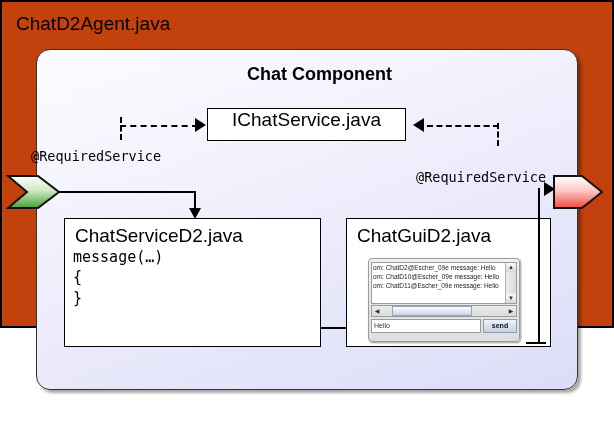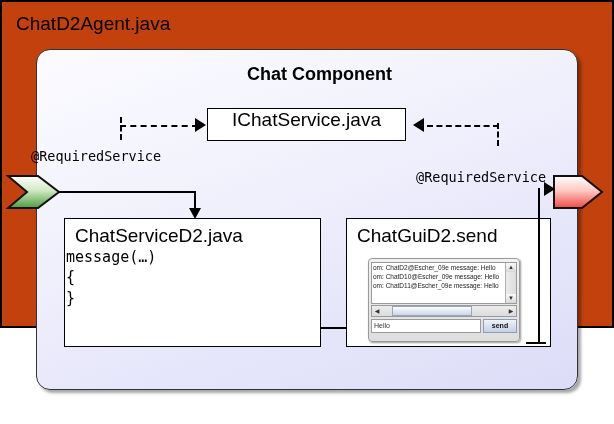--- a/index.html
+++ b/index.html
@@ -49,21 +49,21 @@
   
   #port-provided{position:absolute;left:4px;top:172px;width:56px;height:36px;}
   #port-required{position:absolute;left:550px;top:172px;width:52px;height:36px;}
 
   
   .classbox{position:absolute;box-sizing:border-box;border:1px solid #000;background:#ffffff;}
   #box-service{left:62px;top:216px;width:257px;height:129px;}
   #box-gui{left:344px;top:216px;width:205px;height:129px;}
   .classbox-title{font-size:19px;color:#000;padding:6px 15px 0 10px;}
   .code{font-family:"DejaVu Sans Mono","Liberation Mono",monospace;font-size:15px;
-        color:#000;padding-left:1px;line-height:1.35;white-space:pre;}
+        color:#000;padding-left:8px;line-height:1.35;white-space:pre;}
 
   
   .sline{position:absolute;background:#000;}
   #conn-prov-h{left:56px;top:189px;width:138px;height:2px;}
   #conn-prov-v{left:192px;top:189px;width:2px;height:24px;}
   #conn-prov-head{left:187px;top:206px;border-left:6px solid transparent;
       border-right:6px solid transparent;border-top:11px solid #000;}
 
   #conn-gui-h{left:319px;top:325px;width:44px;height:2px;}
   #conn-gui-head{left:355px;top:319px;border-top:7px solid transparent;
@@ -169,21 +169,21 @@
     <div class="classbox-title">ChatServiceD2.java</div>
     <div class="code">message(…)</div>
     <div class="code">{</div>
     <div class="code">}</div>
   </div>
 
   <div class="sline" id="conn-gui-h"></div>
   <div class="arrowhead" id="conn-gui-head"></div>
 
   <div class="classbox" id="box-gui">
-    <div class="classbox-title">ChatGuiD2.send</div>
+    <div class="classbox-title">ChatGuiD2.java</div>
   </div>
 
   <div id="chat-window">
 
     <div id="chat-messages">
       <div class="msgline">om: ChatD2@Escher_09e message: Hello</div>
       <div class="msgline">om: ChatD10@Escher_09e message: Hello</div>
       <div class="msgline">om: ChatD11@Escher_09e message: Hello</div>
       <div id="chat-vscroll">
         <div class="scroll-arrow">▲</div>

